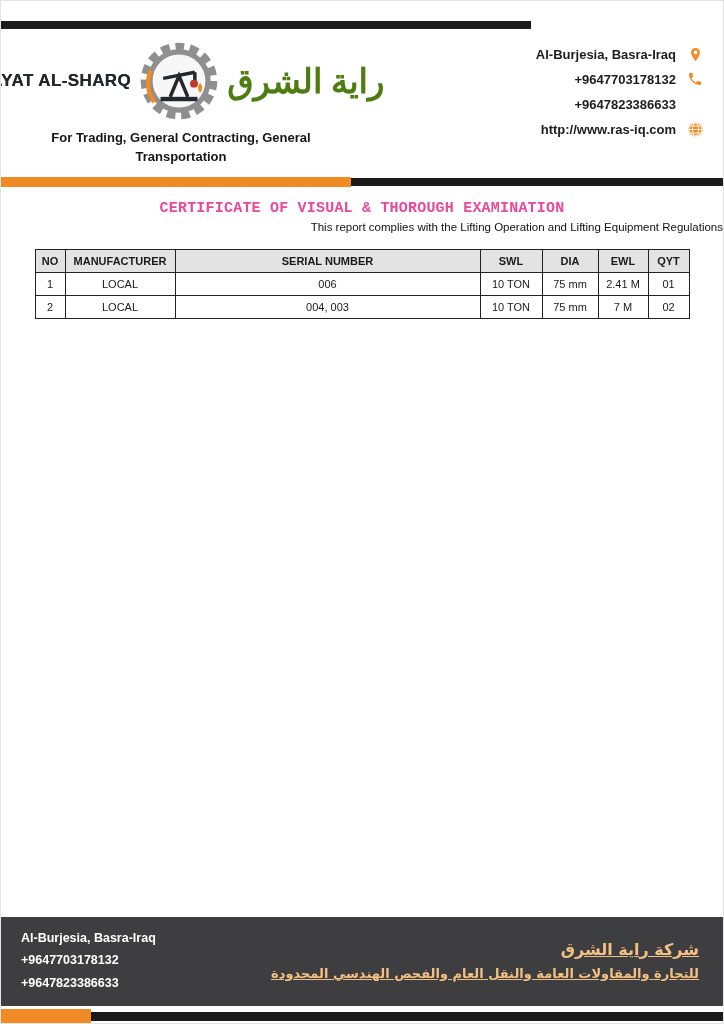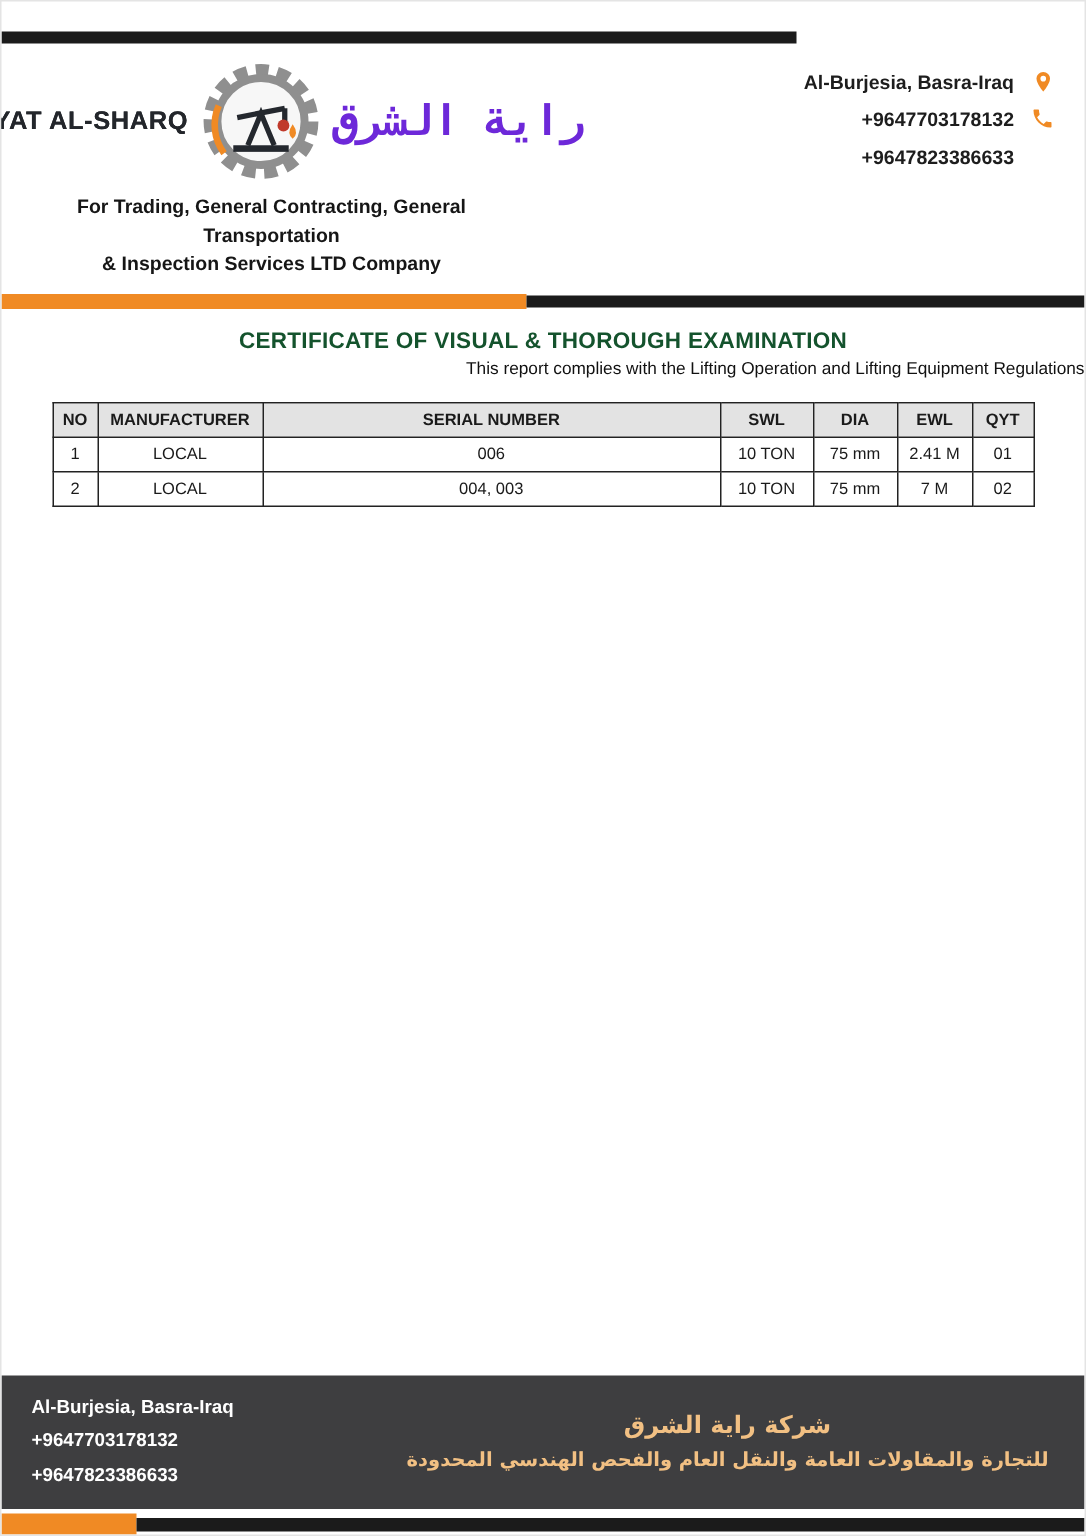--- a/index.html
+++ b/index.html
@@ -15,44 +15,44 @@
   .page{
     width:724px;height:1024px;margin:0 auto;background:#fff;
     display:flex;flex-direction:column;overflow:hidden;border:1px solid #e4e4e4;
   }
   .top-bar{margin-top:20px;width:530px;height:8px;background:var(--bar-black);}
   .header{display:flex;justify-content:space-between;padding:6px 18px 0 10px;}
   .logo-block{width:340px;text-align:center;}
   .logo-row{display:flex;align-items:center;justify-content:center;gap:4px;height:92px;}
   .logo-en{font-weight:bold;font-size:17px;letter-spacing:.4px;color:#23262b;white-space:nowrap;
            text-shadow:0 0 .4px #23262b;}
-  .logo-ar{font-weight:bold;font-size:28px;color:#6d28d9;direction:rtl;white-space:nowrap;
-           font-family:Liberation Mono, monospace;}
+  .logo-ar{font-weight:bold;font-size:34px;color:#4d7c0f;direction:rtl;white-space:nowrap;
+           font-family:Liberation Serif, serif;}
   .gear-wrap{width:88px;height:88px;flex:0 0 auto;}
   .tagline{font-size:13px;font-weight:bold;line-height:1.45;color:#161616;margin-top:2px;}
   .contacts{display:flex;flex-direction:column;gap:7px;margin-top:10px;}
   .contact-row{display:flex;align-items:center;justify-content:flex-end;gap:9px;
                font-weight:bold;font-size:13px;color:#1d1d1d;}
   .icon-slot{width:20px;height:18px;display:flex;align-items:center;justify-content:center;flex:0 0 auto;}
   .divider{display:flex;align-items:center;margin-top:10px;}
   .divider-orange{width:350px;height:10px;background:var(--accent-orange);}
   .divider-black{flex:1;height:8px;background:var(--bar-black);}
-  .title{text-align:center;font-weight:bold;font-size:15px;margin-top:13px;letter-spacing:.2px;color:#14532d;}
+  .title{text-align:center;font-weight:bold;font-size:15px;margin-top:13px;letter-spacing:.2px;color:#ec4899;font-family:Liberation Mono, monospace;}
   .subtitle{text-align:right;font-size:11.5px;margin-top:4px;color:#111;}
   table{border-collapse:collapse;margin:16px auto 0;table-layout:fixed;width:654px;}
   th,td{border:1px solid #222;font-size:11px;text-align:center;padding:5px 2px;overflow:hidden;}
   th{background:var(--table-header-bg);font-weight:bold;}
   .col-no{width:30px;} .col-man{width:110px;} .col-ser{width:305px;}
   .col-swl{width:62px;} .col-dia{width:56px;} .col-ewl{width:50px;} .col-qyt{width:41px;}
   .spacer{flex:1;}
   .footer{background:var(--footer-bg);display:flex;justify-content:space-between;align-items:center;
           padding:10px 24px 12px 20px;min-height:68px;}
   .footer-left{color:#fff;font-weight:bold;font-size:12.5px;line-height:1.8;}
-  .footer-right{direction:rtl;text-align:center;color:var(--footer-arabic-color);
-                font-family:"DejaVu Sans",sans-serif;}
+  .footer-right{direction:rtl;text-align:right;color:var(--footer-arabic-color);
+                font-family:"DejaVu Sans",sans-serif;text-decoration:underline;}
   .footer-ar-1{font-size:16px;font-weight:bold;margin-bottom:7px;}
   .footer-ar-2{font-size:13px;font-weight:bold;}
   .footer-gap{height:3px;background:#fff;}
   .bottom-bar{display:flex;align-items:center;height:14px;}
   .bottom-orange{width:90px;height:14px;background:var(--accent-orange);}
   .bottom-black{flex:1;height:9px;background:var(--bar-black);}
 </style>
 </head>
 <body>
 
@@ -76,21 +76,20 @@
             </g>
             <rect x="29" y="68" width="42" height="5" fill="#24282e"></rect>
             <circle cx="67" cy="53" r="4.5" fill="#c0392b"></circle>
             <path d="M74 52 q5 7 0 11 q-5 -4 0 -11" fill="#F08A24"></path>
           </svg>
         </span>
         <span class="logo-ar">راية الشرق</span>
       </div>
       <div class="tagline">
         <div>For Trading, General Contracting, General Transportation</div>
-        <div>&amp; Inspection Services LTD Company</div>
       </div>
     </div>
 
     <div class="contacts">
       <div class="contact-row">
         <span>Al-Burjesia, Basra-Iraq</span>
         <span class="icon-slot">
           <svg viewBox="0 0 24 24" width="15" height="17">
               <path d="M12 1.5C8 1.5 4.8 4.7 4.8 8.7c0 5.2 7.2 13.8 7.2 13.8s7.2-8.6 7.2-13.8c0-4-3.2-7.2-7.2-7.2z" fill="#F08A24"></path>
               <circle cx="12" cy="8.7" r="3" fill="#fff"></circle>
@@ -101,20 +100,33 @@
         <span>+9647703178132</span>
         <span class="icon-slot">
           <svg viewBox="0 0 24 24" width="16" height="16">
               <path d="M6.6 10.8c1.5 2.9 3.8 5.2 6.6 6.6l2.2-2.2c.3-.3.7-.4 1-.2 1.1.4 2.3.6 3.6.6.6 0 1 .4 1 1V20c0 .6-.4 1-1 1C10.6 21 3 13.4 3 4c0-.6.4-1 1-1h3.5c.6 0 1 .4 1 1 0 1.2.2 2.4.6 3.6.1.3 0 .7-.2 1l-2.3 2.2z" fill="#F08A24"></path>
             </svg>
         </span>
       </div>
       <div class="contact-row">
         <span>+9647823386633</span>
         <span class="icon-slot"></span>
+      </div>
+      <div class="contact-row">
+        <span>http://www.ras-iq.com</span>
+        <span class="icon-slot">
+          <svg viewBox="0 0 24 24" width="17" height="17">
+              <circle cx="12" cy="12" r="10" fill="#F08A24"></circle>
+              <g stroke="#fff" stroke-width="1.2" fill="none">
+                <circle cx="12" cy="12" r="9.2"></circle>
+                <ellipse cx="12" cy="12" rx="4.4" ry="9.2"></ellipse>
+                <path d="M2.8 12h18.4M4.2 7h15.6M4.2 17h15.6"></path>
+              </g>
+            </svg>
+        </span>
       </div>
     </div>
   </div>
 
   <div class="divider">
     <div class="divider-orange"></div>
     <div class="divider-black"></div>
   </div>
 
   <div class="title">CERTIFICATE OF VISUAL &amp; THOROUGH EXAMINATION</div>

